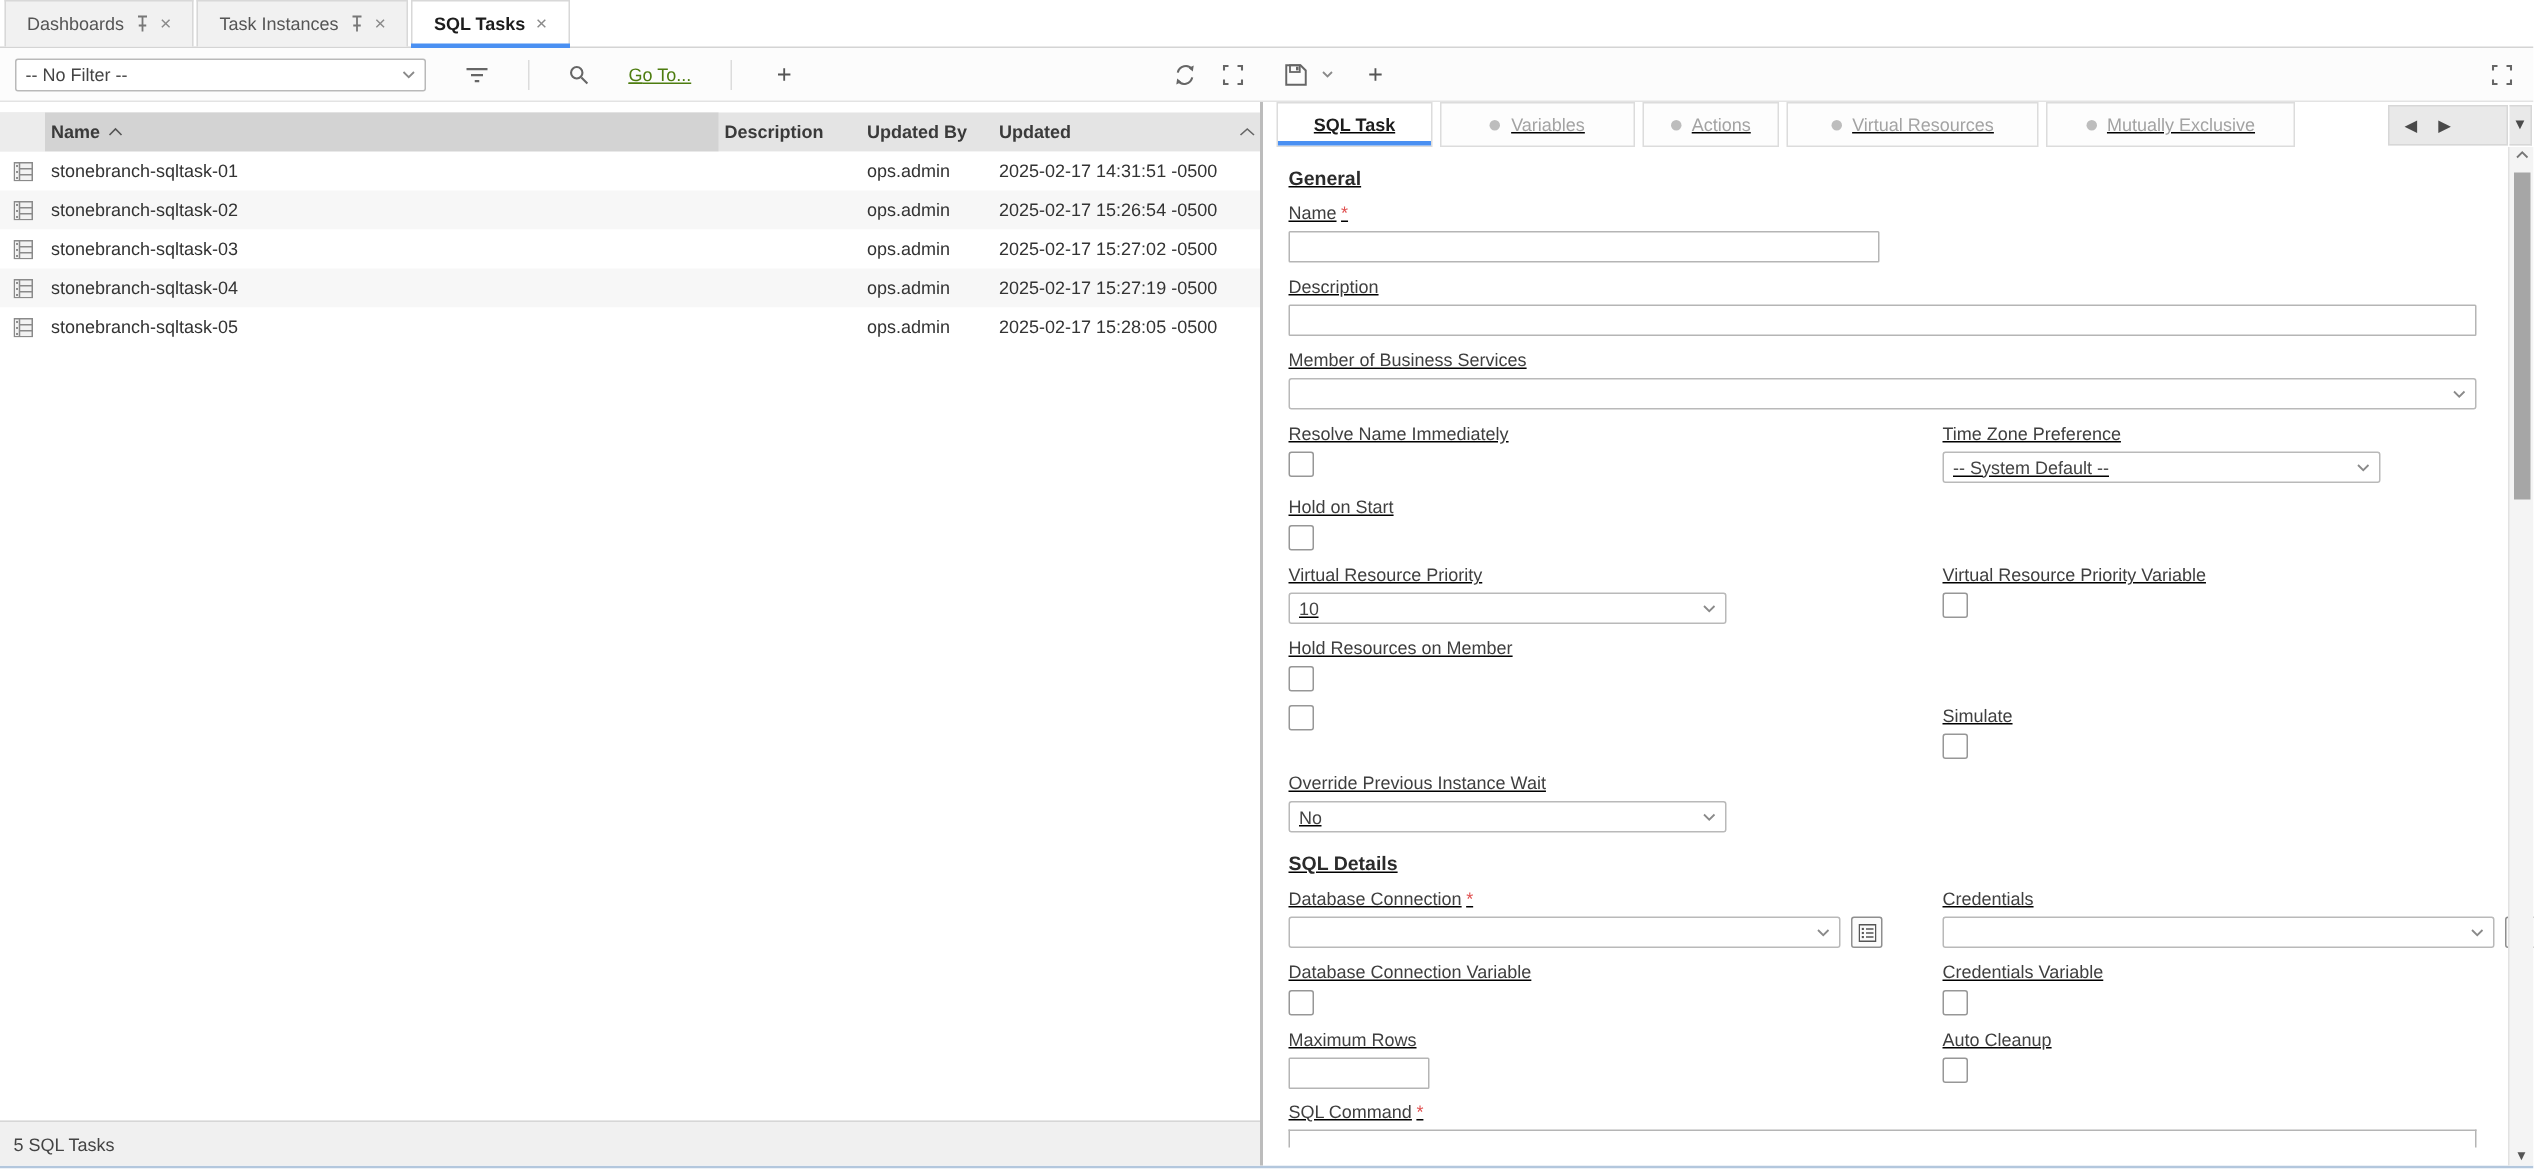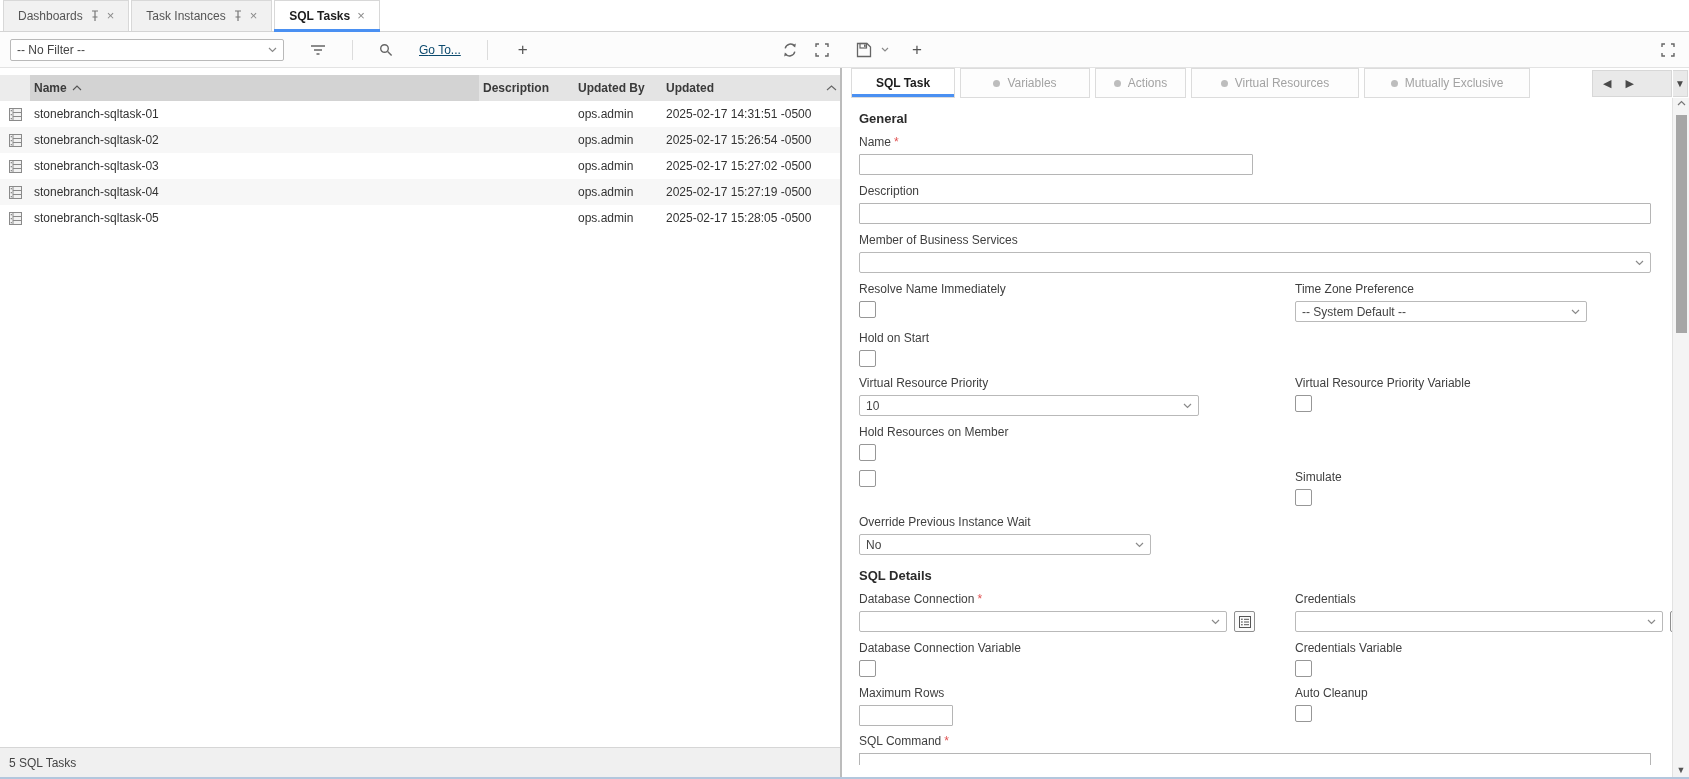--- a/index.html
+++ b/index.html
@@ -23,21 +23,21 @@
 
   
   .toolbar { position:relative; height:36px; background:#fcfcfc; border-bottom:1px solid #e3e3e3; }
   .tb-left { position:absolute; left:10px; top:0; height:100%; display:flex; align-items:center; gap:26px;text-align:right; }
   .combo { height:22px; border:1px solid #b9b9b9; border-radius:2px; background:#fff;
            display:flex; align-items:center; justify-content:space-between; padding:0 6px; }
   .filter-combo { width:274px; }
   .combo-text { font-size:12px; color:#444; white-space:nowrap; overflow:hidden; }
   .tb-icon { display:flex; align-items:center; }
   .tb-sep { width:1px; height:20px; background:#dcdcdc; }
-  .goto-label { font-size:12px; color:#0c4a6e;text-decoration:underline; }
+  .goto-label { font-size:12px; color:#4d7c0f;text-decoration:underline; }
   .tb-plus { font-size:17px; color:#555; line-height:16px; padding:0 4px; }
   .tb-mid { position:absolute; left:782px; top:0; height:100%; display:flex; align-items:center; gap:17px; }
   .tb-right { position:absolute; left:856px; top:0; height:100%; display:flex; align-items:center; gap:9px; }
   .tb-far-right { position:absolute; right:14px; top:0; height:100%; display:flex; align-items:center; }
 
   
   .main { flex:1; display:flex; min-height:0; }
 
   
   .left-pane { width:842px; border-right:2px solid #bcbcbc; display:flex; flex-direction:column;
@@ -51,21 +51,21 @@
   .gh-corner { justify-content:center; padding-left:0; }
   .grid-body { flex:1; overflow:hidden; }
   .grow { height:26px; align-items:center; font-size:12px; color:#333; background:#fff; }
   .grow:nth-child(even) { background:#f7f7f7; }
   .gc { padding-left:4px; white-space:nowrap; overflow:hidden; }
   .gc-icon { display:flex; justify-content:center; padding-left:0; }
   .status-bar { height:30px; background:#f0f0f0; border-top:1px solid #d6d6d6;
                 display:flex; align-items:center; padding-left:9px; font-size:12px; color:#444; }
 
   
-  .right-pane { flex:1; position:relative; background:#fff; min-width:0; }
+  .right-pane { flex:1; position:relative; background:#fff; min-width:0;text-decoration:underline; }
   .dtab-row { height:30px; display:flex; align-items:stretch; margin-left:9px; margin-right:96px; }
   .dtab { position:relative; display:flex; align-items:center; justify-content:center; gap:7px;
           font-size:12px; color:#a3a3a3; background:#fdfdfd; border:1px solid #dcdcdc;
           margin-right:5px; cursor:default; }
   .dtab.active { background:#fff; color:#1d1d1d; font-weight:bold; }
   .dtab.active::after { content:""; position:absolute; left:0; right:0; bottom:0;
                         height:3px; background:#4a90f2; }
   .dot { width:7px; height:7px; border-radius:50%; background:#bdbdbd; }
   .dtab-nav { position:absolute; right:17px; top:2px; width:80px; height:27px; background:#e9e9e9;
               border:1px solid #d7d7d7; display:flex; align-items:center; gap:14px;
@@ -386,21 +386,21 @@
         </div>
 
         <div class="fld">
           <div class="fld-label">Hold on Start</div>
           <div class="checkbox"></div>
         </div>
 
         <div class="cols fld">
           <div>
             <div class="fld-label">Virtual Resource Priority</div>
-            <div class="combo sel" style="width:340px">
+            <div class="combo sel" style="width:292px">
               <span class="combo-text">10</span>
               <svg width="9" height="6" viewBox="0 0 9 6">
                   <polyline points="1,1 4.5,4.5 8,1" fill="none" stroke="#8a8a8a" stroke-width="1.2"></polyline>
                 </svg>
             </div>
           </div>
           <div>
             <div class="fld-label">Virtual Resource Priority Variable</div>
             <div class="checkbox"></div>
           </div>

